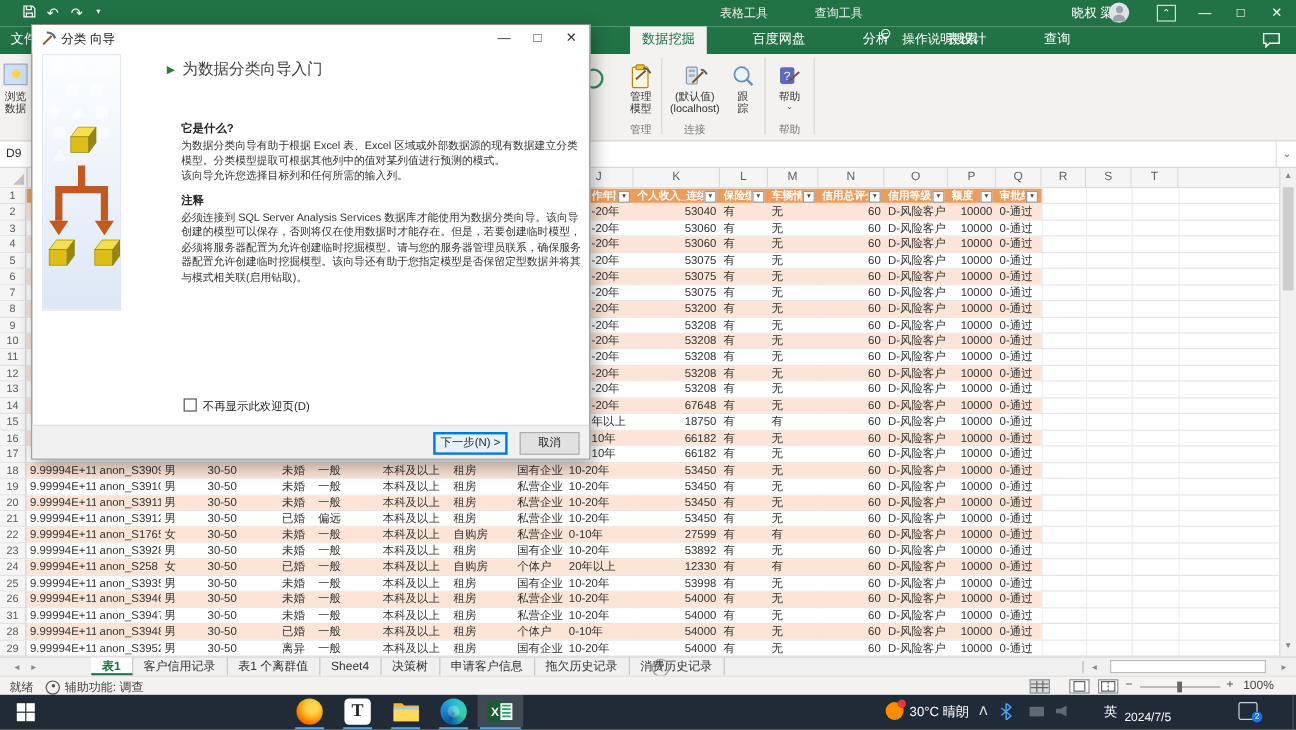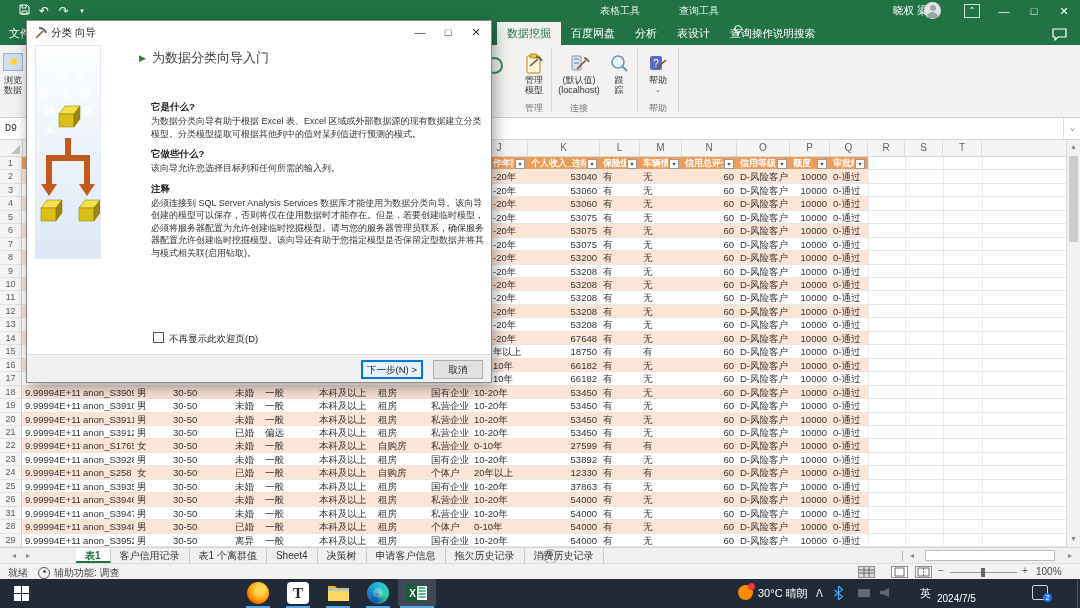--- a/index.html
+++ b/index.html
@@ -12,32 +12,32 @@
   #title-text{top:4px;left:300px;width:480px;text-align:center;font-size:11px;color:#fff;white-space:nowrap;}
   .ctx-label{top:4px;font-size:10px;color:#e8f2ea;}
   #user-name{top:4px;left:893px;font-size:10.5px;}
   #avatar{top:2px;left:924px;width:17px;height:17px;border-radius:50%;background:#dfe3e6;}
   #avatar:before{content:"";position:absolute;left:5.5px;top:3px;width:6px;height:6px;border-radius:50%;background:#9aa4ab;}
   #avatar:after{content:"";position:absolute;left:3px;top:10px;width:11px;height:6px;border-radius:6px 6px 0 0;background:#9aa4ab;}
   .winbtn{top:0;width:28px;height:22px;color:#fff;text-align:center;line-height:22px;font-size:11px;}
   .ribbon-disp{top:4px;left:964px;width:14px;height:12px;border:1px solid #cfe0d5;font-size:8px;line-height:11px;text-align:center;color:#fff;}
   
   #tabrow{left:0;top:22px;width:1080px;height:23px;background:#217346;}
-  .rtab{height:23px;line-height:23px;padding:0 10px;font-size:11px;color:#fff;float:left;white-space:nowrap;}
+  .rtab{height:23px;line-height:23px;padding:0 10px;font-size:11px;color:#fff;float:left;white-space:nowrap;margin-left:28px;}
   .rtab.active{background:#f3f2f1;color:#1e7145;}
   #filetab{left:0;top:0;height:23px;line-height:23px;padding:0 9px;font-size:11px;color:#fff;}
   #tell-me{left:733px;top:0;height:23px;line-height:23px;color:#fff;font-size:10.5px;white-space:nowrap;}
   
   #ribbon{left:0;top:45px;width:1080px;height:73px;background:#f3f2f1;border-bottom:1px solid #d2d0ce;box-sizing:border-box;}
   .rbtn-label{font-size:9px;color:#333;text-align:center;line-height:10px;}
   .rgroup-label{top:57px;font-size:9px;color:#777;text-align:center;}
   .rsep{top:3px;width:1px;height:64px;background:#d8d6d4;}
   .ric{width:22px;height:22px;}
   
-  #formulabar{left:0;top:118px;width:1080px;height:22px;background:#fff;border-bottom:1px solid #d8d8d8;box-sizing:border-box;font-family:Liberation Mono, monospace;}
+  #formulabar{left:0;top:118px;width:1080px;height:22px;background:#fff;border-bottom:1px solid #d8d8d8;box-sizing:border-box;}
   #namebox{left:0;top:0;width:52px;height:21px;border-right:1px solid #d8d8d8;font-size:10px;color:#333;line-height:21px;padding-left:5px;box-sizing:border-box;}
   #fx-chevron{left:1063px;top:0;width:17px;height:21px;border-left:1px solid #e0e0e0;color:#777;font-size:9px;text-align:center;line-height:21px;}
   
   #colheaders{left:0;top:140px;width:1066px;height:17px;background:#f5f5f5;border-bottom:1px solid #d9d9d9;box-sizing:border-box;}
   .colhead{position:absolute;top:0;height:16px;line-height:16px;text-align:center;font-size:10px;color:#5f6368;border-right:1px solid #dcdcdc;box-sizing:border-box;}
   #corner{left:0;top:0;width:22px;height:16px;border-right:1px solid #cfcfcf;background:#f5f5f5;}
   #corner:after{content:"";position:absolute;right:2px;bottom:2px;border-left:9px solid transparent;border-bottom:9px solid #c4c4c4;}
   
   #grid{left:0;top:157px;width:1066px;height:390px;background:#fff;overflow:hidden;}
   .rownum{position:absolute;left:0;width:22px;height:13.448px;background:#f5f5f5;border-right:1px solid #cfcfcf;border-bottom:1px solid #e3e3e3;box-sizing:border-box;font-size:9px;color:#5a5a5a;text-align:center;line-height:13px;}
@@ -638,21 +638,21 @@
       <div class="cell" style="top: 322.752px; left: 22px; width: 58px; text-align: right;">9.99994E+11</div>
       <div class="cell" style="top: 322.752px; left: 80px; width: 54px;">anon_S3935</div>
       <div class="cell" style="top: 322.752px; left: 134px; width: 36px;">男</div>
       <div class="cell" style="top: 322.752px; left: 170px; width: 62px;">30-50</div>
       <div class="cell" style="top: 322.752px; left: 232px; width: 30px;">未婚</div>
       <div class="cell" style="top: 322.752px; left: 262px; width: 54px;">一般</div>
       <div class="cell" style="top: 322.752px; left: 316px; width: 59px;">本科及以上</div>
       <div class="cell" style="top: 322.752px; left: 375px; width: 53px;">租房</div>
       <div class="cell" style="top: 322.752px; left: 428px; width: 43px;">国有企业</div>
       <div class="cell" style="top: 322.752px; left: 471px; width: 57px;">10-20年</div>
-      <div class="cell" style="top: 322.752px; left: 528px; width: 72px; text-align: right;">37863</div>
+      <div class="cell" style="top: 322.752px; left: 528px; width: 72px; text-align: right;">53998</div>
       <div class="cell" style="top: 322.752px; left: 600px; width: 40px;">有</div>
       <div class="cell" style="top: 322.752px; left: 640px; width: 42px;">无</div>
       <div class="cell" style="top: 322.752px; left: 682px; width: 55px; text-align: right;">60</div>
       <div class="cell" style="top: 322.752px; left: 737px; width: 53px;">D-风险客户</div>
       <div class="cell" style="top: 322.752px; left: 790px; width: 40px; text-align: right;">10000</div>
       <div class="cell" style="top: 322.752px; left: 830px; width: 38px;">0-通过</div>
       <div class="cell" style="top: 336.2px; left: 22px; width: 58px; text-align: right;">9.99994E+11</div>
       <div class="cell" style="top: 336.2px; left: 80px; width: 54px;">anon_S3946</div>
       <div class="cell" style="top: 336.2px; left: 134px; width: 36px;">男</div>
       <div class="cell" style="top: 336.2px; left: 170px; width: 62px;">30-50</div>
@@ -883,21 +883,20 @@
           <polygon points="58,162 64,154 64,167 58,175" fill="#9c8410" stroke="#8a7a00" stroke-width="0.5"></polygon>
         </g>
       </svg>
     </div>
     <div id="dlg-heading" class="abs">
       <span class="arr">▶</span><span>为数据分类向导入门</span>
     </div>
     <div id="dlg-body" class="abs">
       <div class="dlg-sec-t">它是什么?</div>
       <div class="dlg-sec-b">为数据分类向导有助于根据 Excel 表、Excel 区域或外部数据源的现有数据建立分类模型。分类模型提取可根据其他列中的值对某列值进行预测的模式。</div>
-      <div class="dlg-sec-t">它做些什么?</div>
       <div class="dlg-sec-b">该向导允许您选择目标列和任何所需的输入列。</div>
       <div class="dlg-sec-t">注释</div>
       <div class="dlg-sec-b">必须连接到 SQL Server Analysis Services 数据库才能使用为数据分类向导。该向导创建的模型可以保存，否则将仅在使用数据时才能存在。但是，若要创建临时模型，必须将服务器配置为允许创建临时挖掘模型。请与您的服务器管理员联系，确保服务器配置允许创建临时挖掘模型。该向导还有助于您指定模型是否保留定型数据并将其与模式相关联(启用钻取)。</div>
     </div>
     <div id="dlg-check" class="abs">
       <span class="box"></span><span>不再显示此欢迎页(D)</span>
     </div>
     <div id="dlg-btnbar" class="abs">
       <div id="btn-next" class="abs dlg-btn">下一步(N) &gt;</div>
       <div id="btn-cancel" class="abs dlg-btn">取消</div>

